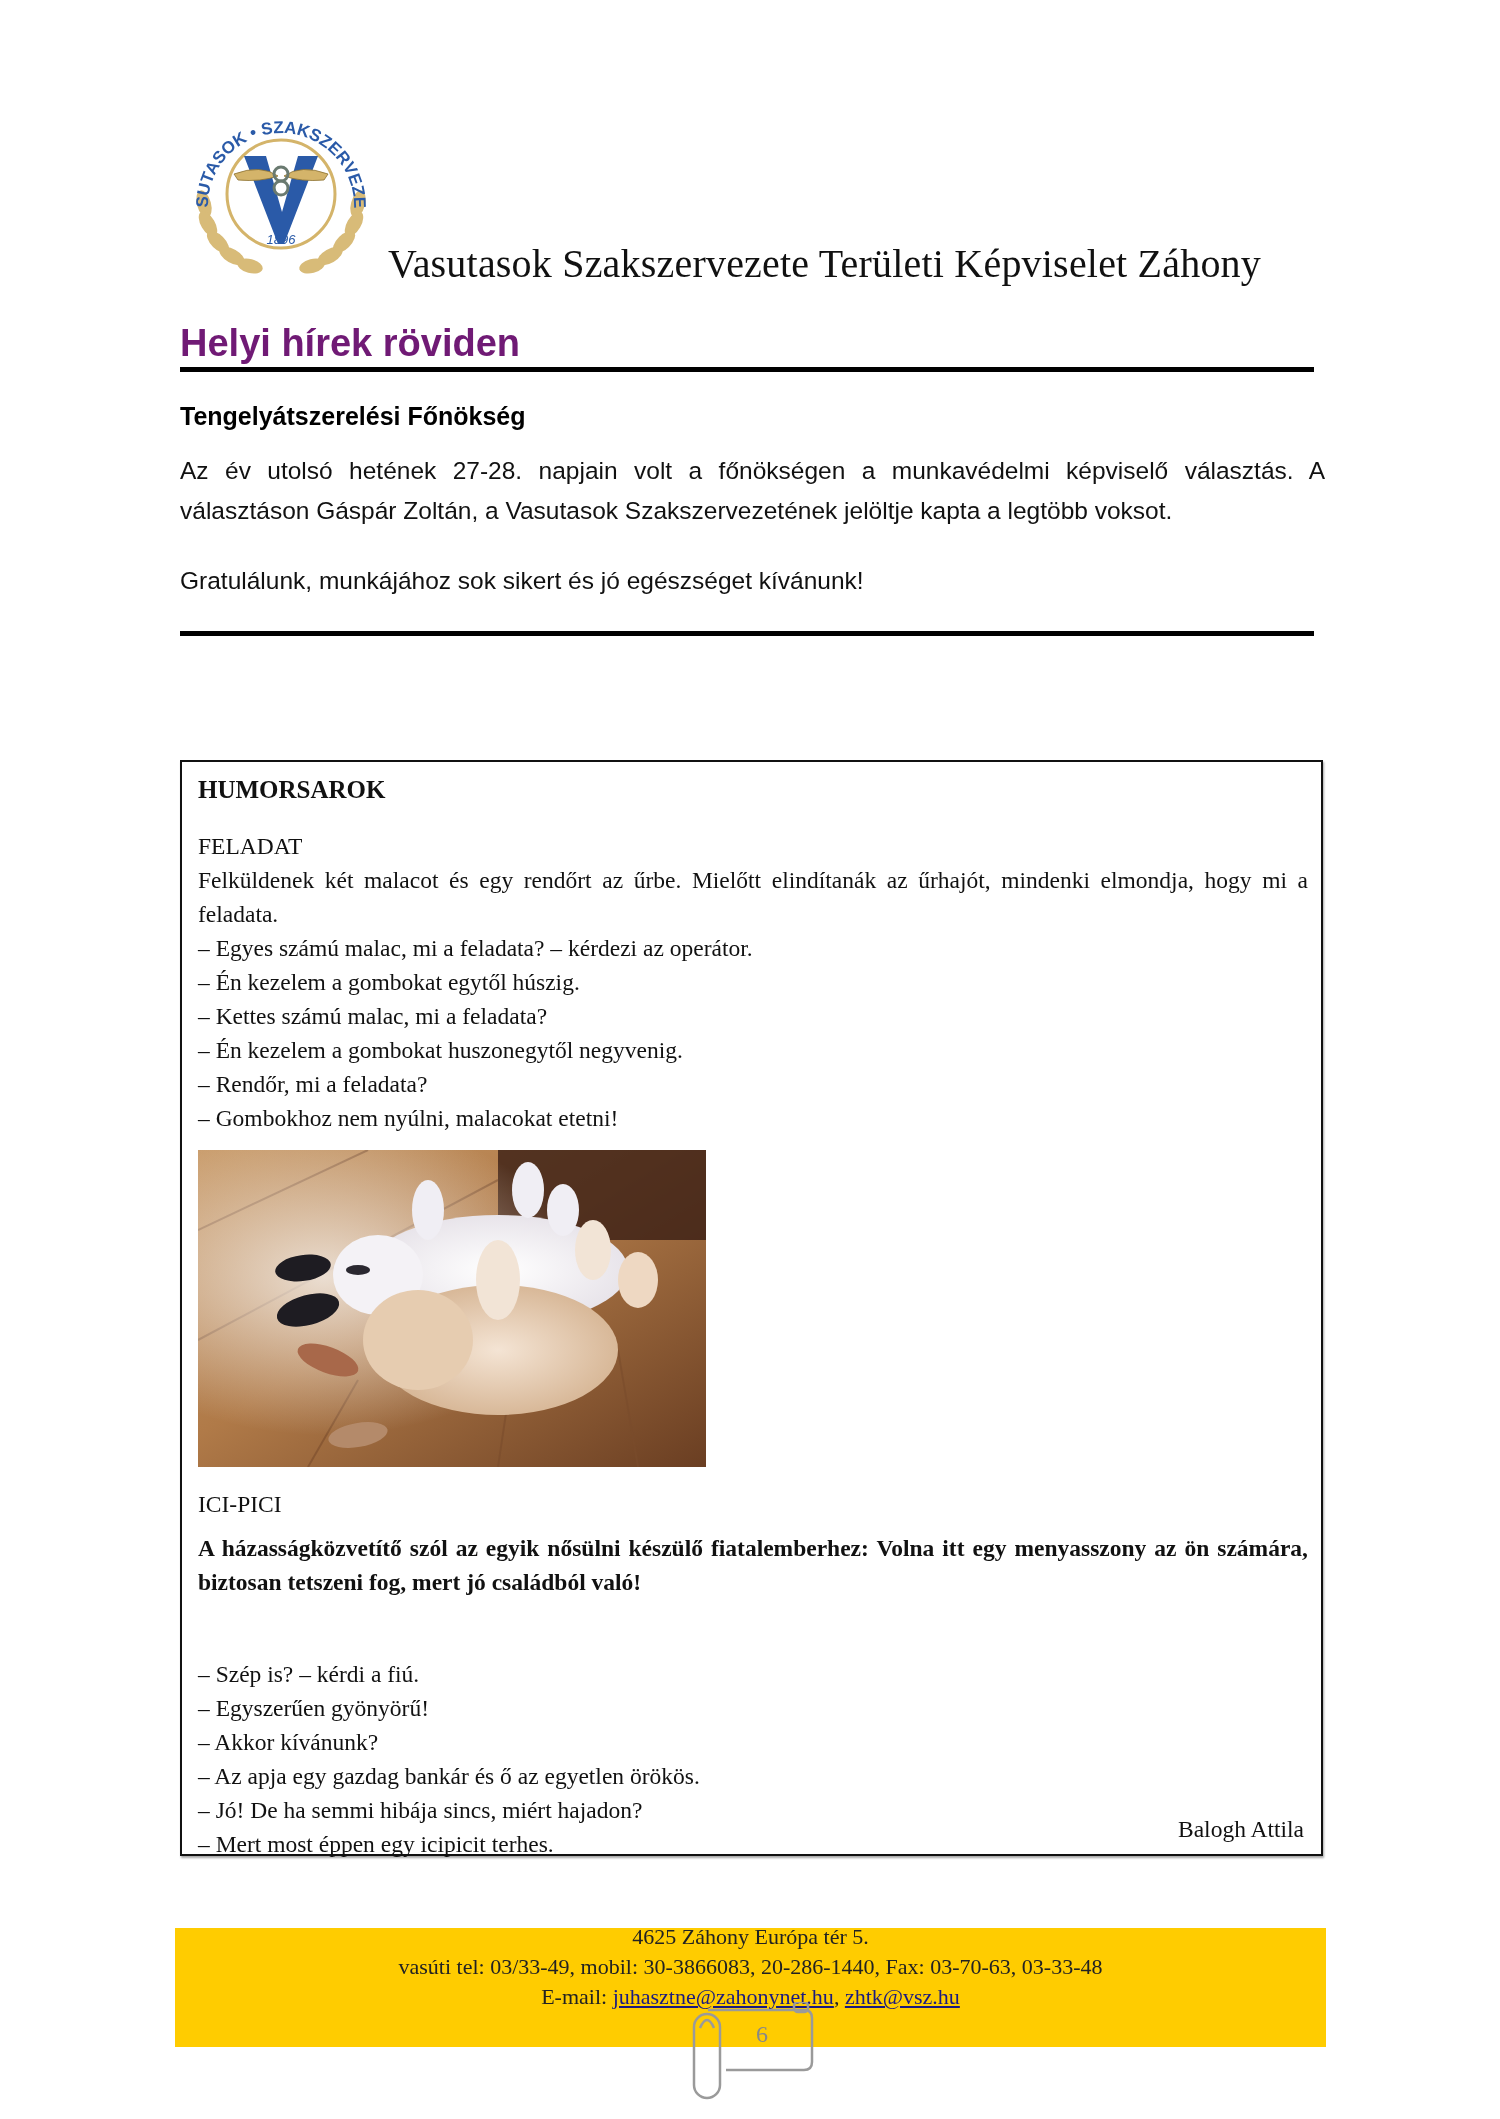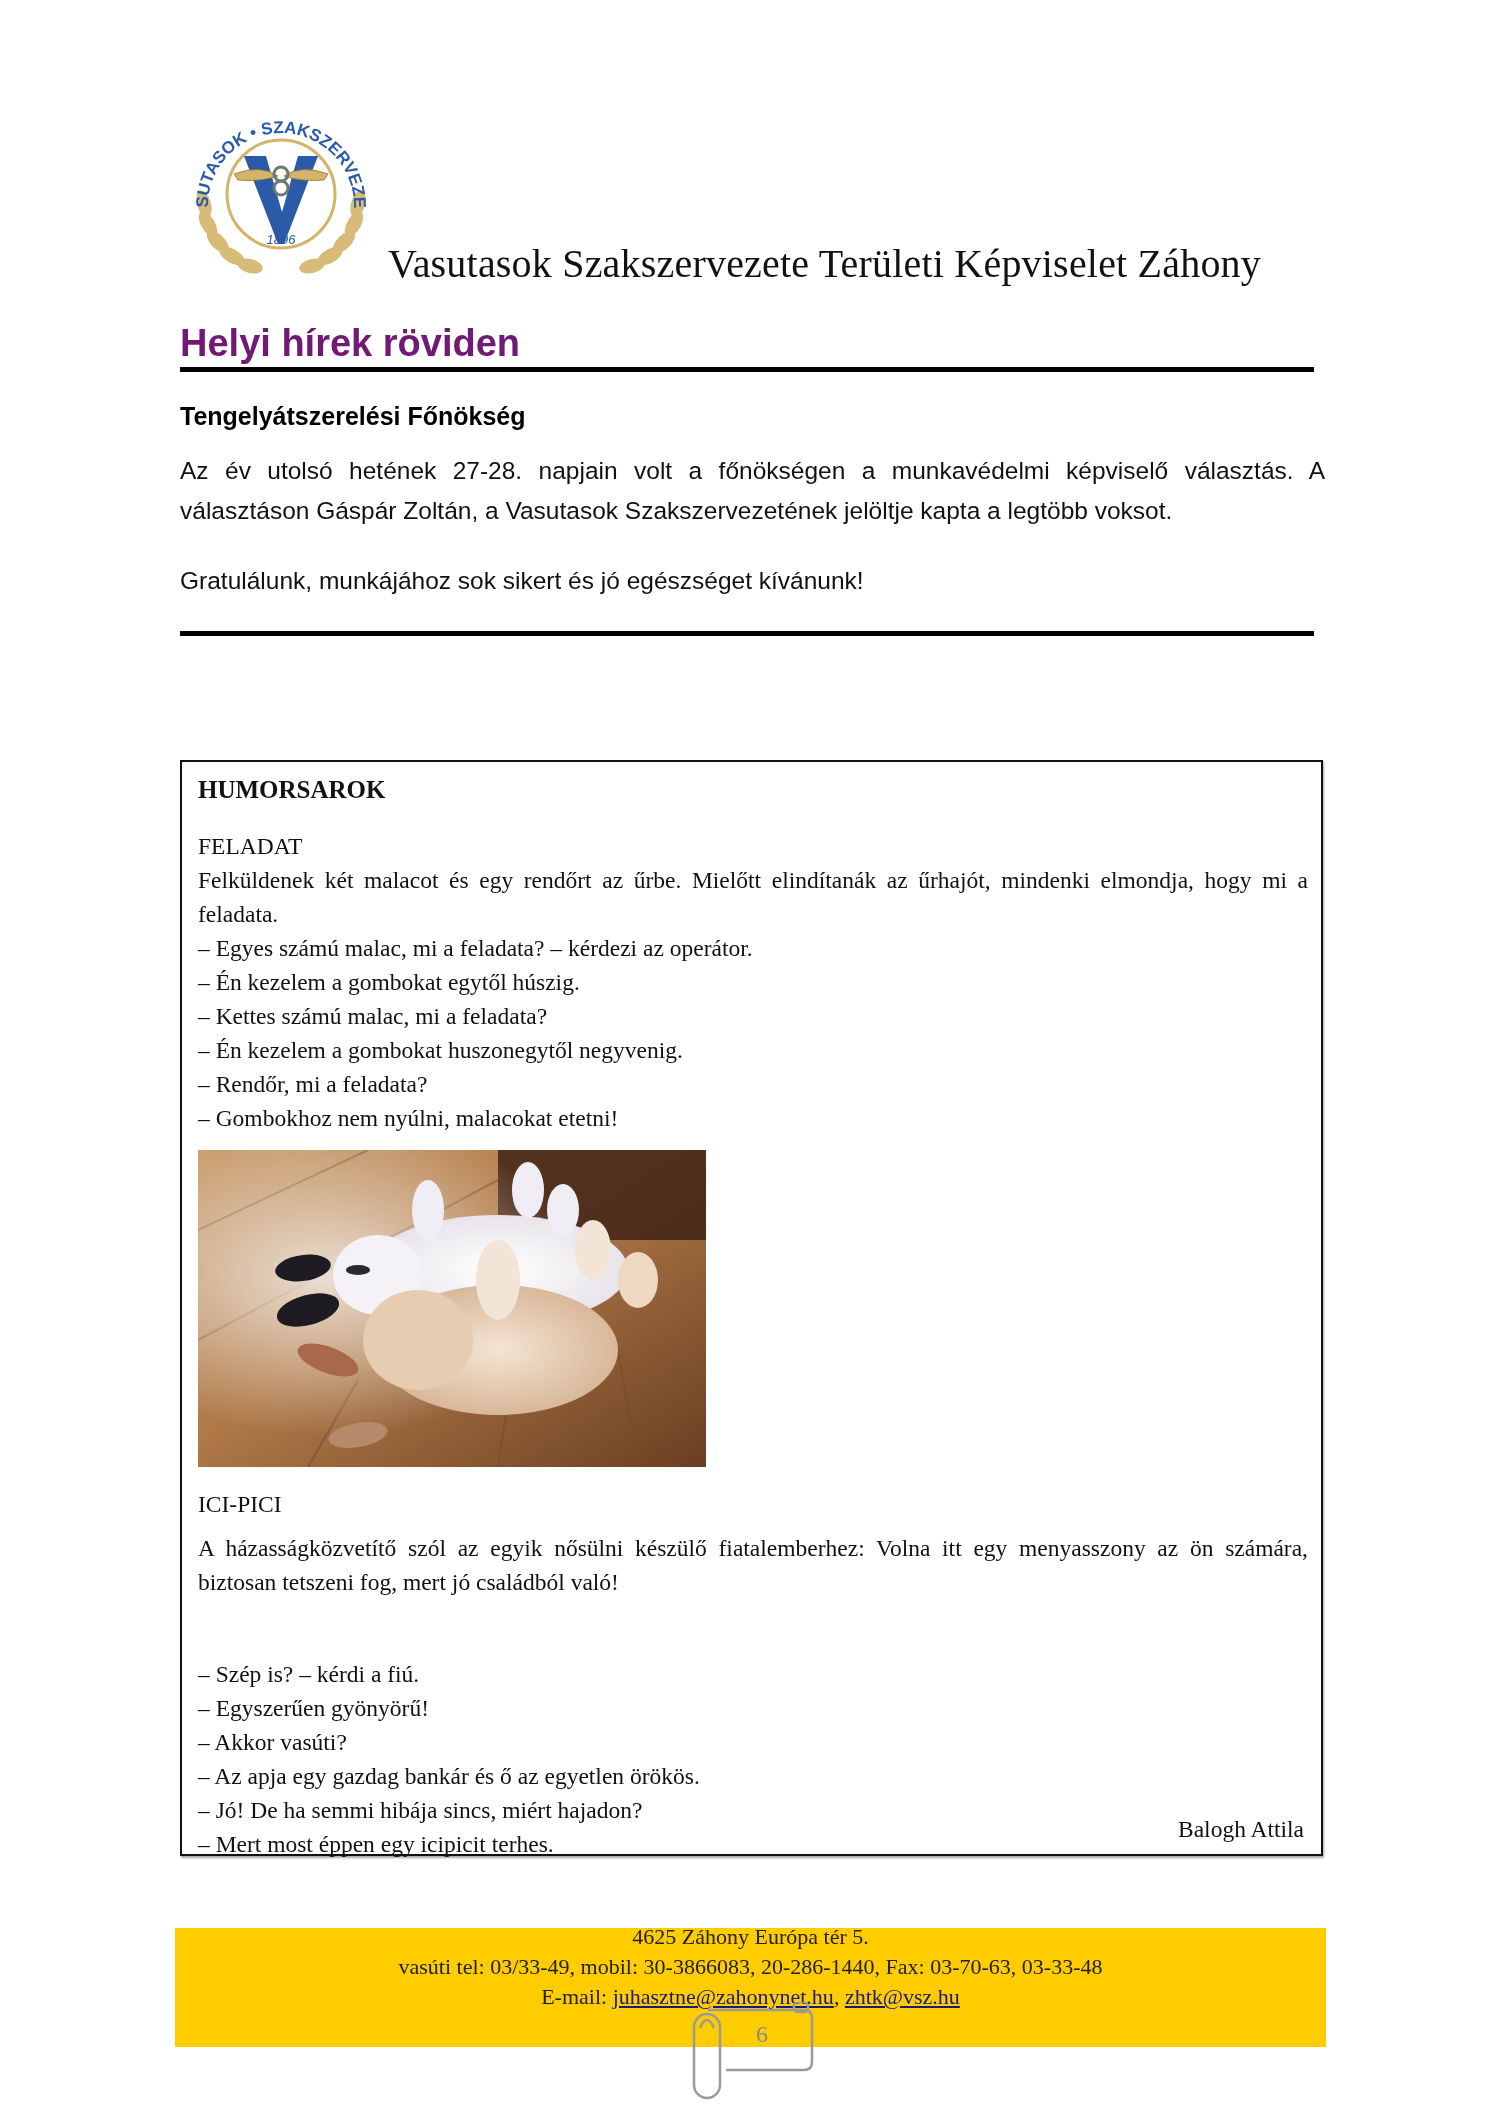--- a/index.html
+++ b/index.html
@@ -43,21 +43,21 @@
   }
   .serif {
     position: absolute; left: 198px; width: 1110px;
     font-family: "Liberation Serif", serif; font-size: 23.5px; color: #111; line-height: 34px;
   }
   #humor-title { top: 773px; font-weight: bold; font-size: 25px; }
   #feladat-title { top: 829px; }
   #feladat-intro { top: 863px; text-align: justify; }
   #feladat-lines { top: 931px; }
   #icipici-title { top: 1487px; }
-  #icipici-intro { top: 1531px; text-align: justify; }
+  #icipici-intro { top: 1531px; text-align: justify; font-weight: bold; }
   #icipici-lines { top: 1637px; margin-top: 20px; }
   #author { top: 1812px; left: auto; right: 196px; width: auto; text-align: right; }
   .line { display: block; white-space: nowrap; }
 
   
   #photo { left: 198px; top: 1150px; width: 508px; height: 317px; overflow: hidden; }
 
   
   #footer-band {
     left: 175px; top: 1928px; width: 1151px; height: 119px; background: #ffcc00;
@@ -186,21 +186,21 @@
     <ellipse cx="130" cy="210" rx="32" ry="13" fill="#a8684a" transform="rotate(20 130 210)"></ellipse>
     <ellipse cx="160" cy="285" rx="30" ry="12" fill="#b48a6a" transform="rotate(-10 160 285)"></ellipse>
   </svg>
 </div>
 
 <div id="icipici-title" class="serif">ICI-PICI</div>
 <div id="icipici-intro" class="serif">A házasságközvetítő szól az egyik nősülni készülő fiatalemberhez: Volna itt egy menyasszony az ön számára, biztosan tetszeni fog, mert jó családból való!</div>
 <div id="icipici-lines" class="serif">
   <span class="line">– Szép is? – kérdi a fiú.</span>
   <span class="line">– Egyszerűen gyönyörű!</span>
-  <span class="line">– Akkor vasúti?</span>
+  <span class="line">– Akkor kívánunk?</span>
   <span class="line">– Az apja egy gazdag bankár és ő az egyetlen örökös.</span>
   <span class="line">– Jó! De ha semmi hibája sincs, miért hajadon?</span>
   <span class="line">– Mert most éppen egy icipicit terhes.</span>
 </div>
 <div id="author" class="serif">Balogh Attila</div>
 
 <div id="footer-band" class="abs"></div>
 <div id="footer-address" class="footer-line">4625 Záhony Európa tér 5.</div>
 <div id="footer-phones" class="footer-line">vasúti tel: 03/33-49, mobil: 30-3866083, 20-286-1440, Fax: 03-70-63, 03-33-48</div>
 <div id="footer-email" class="footer-line">

